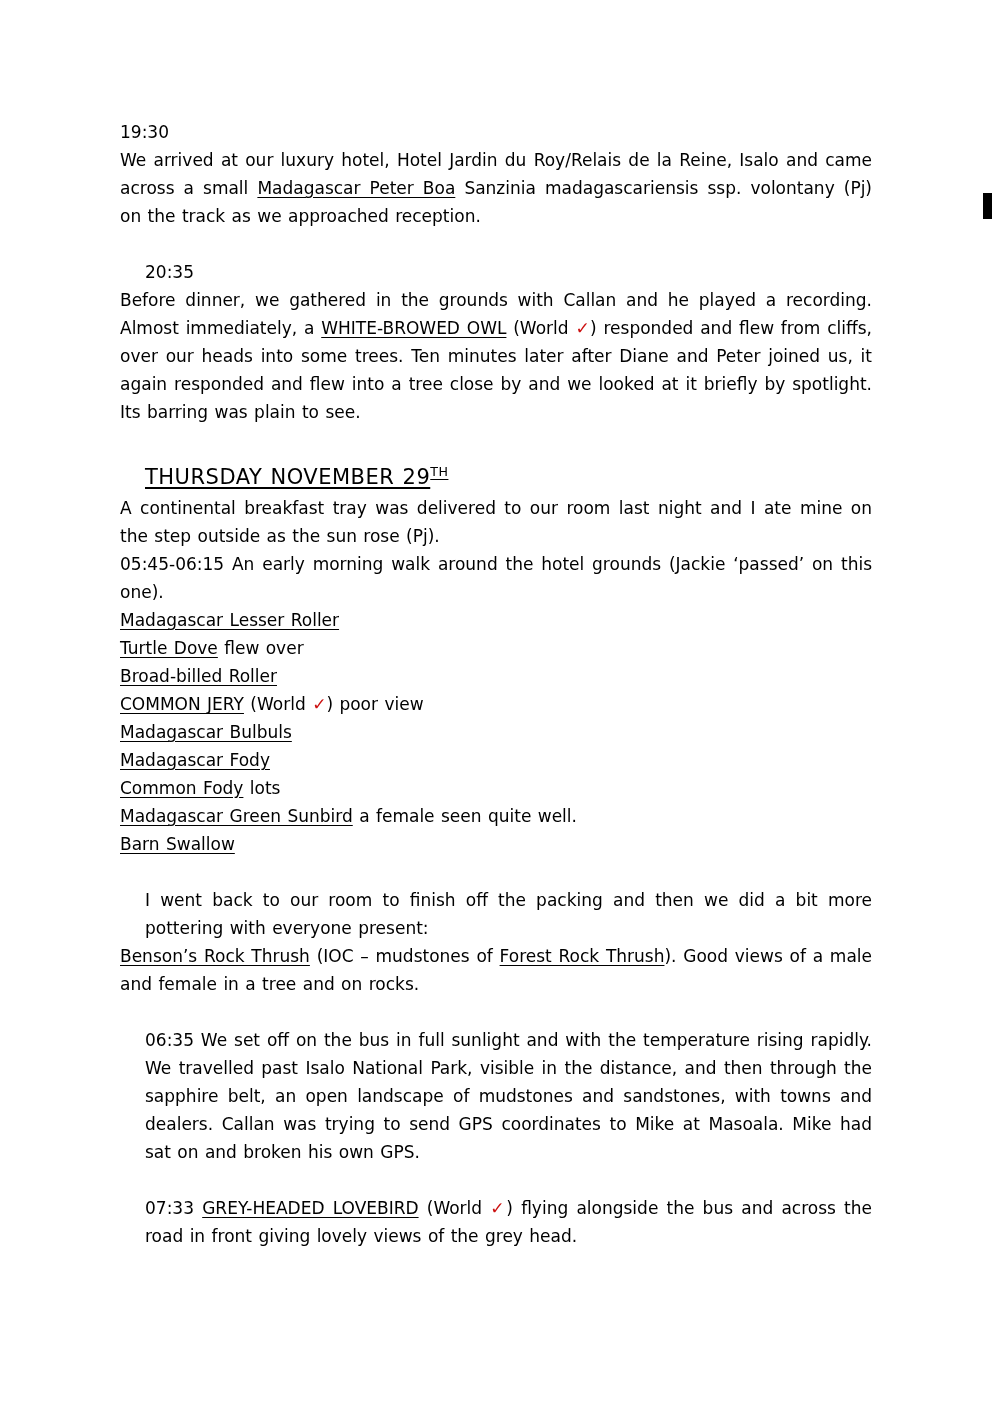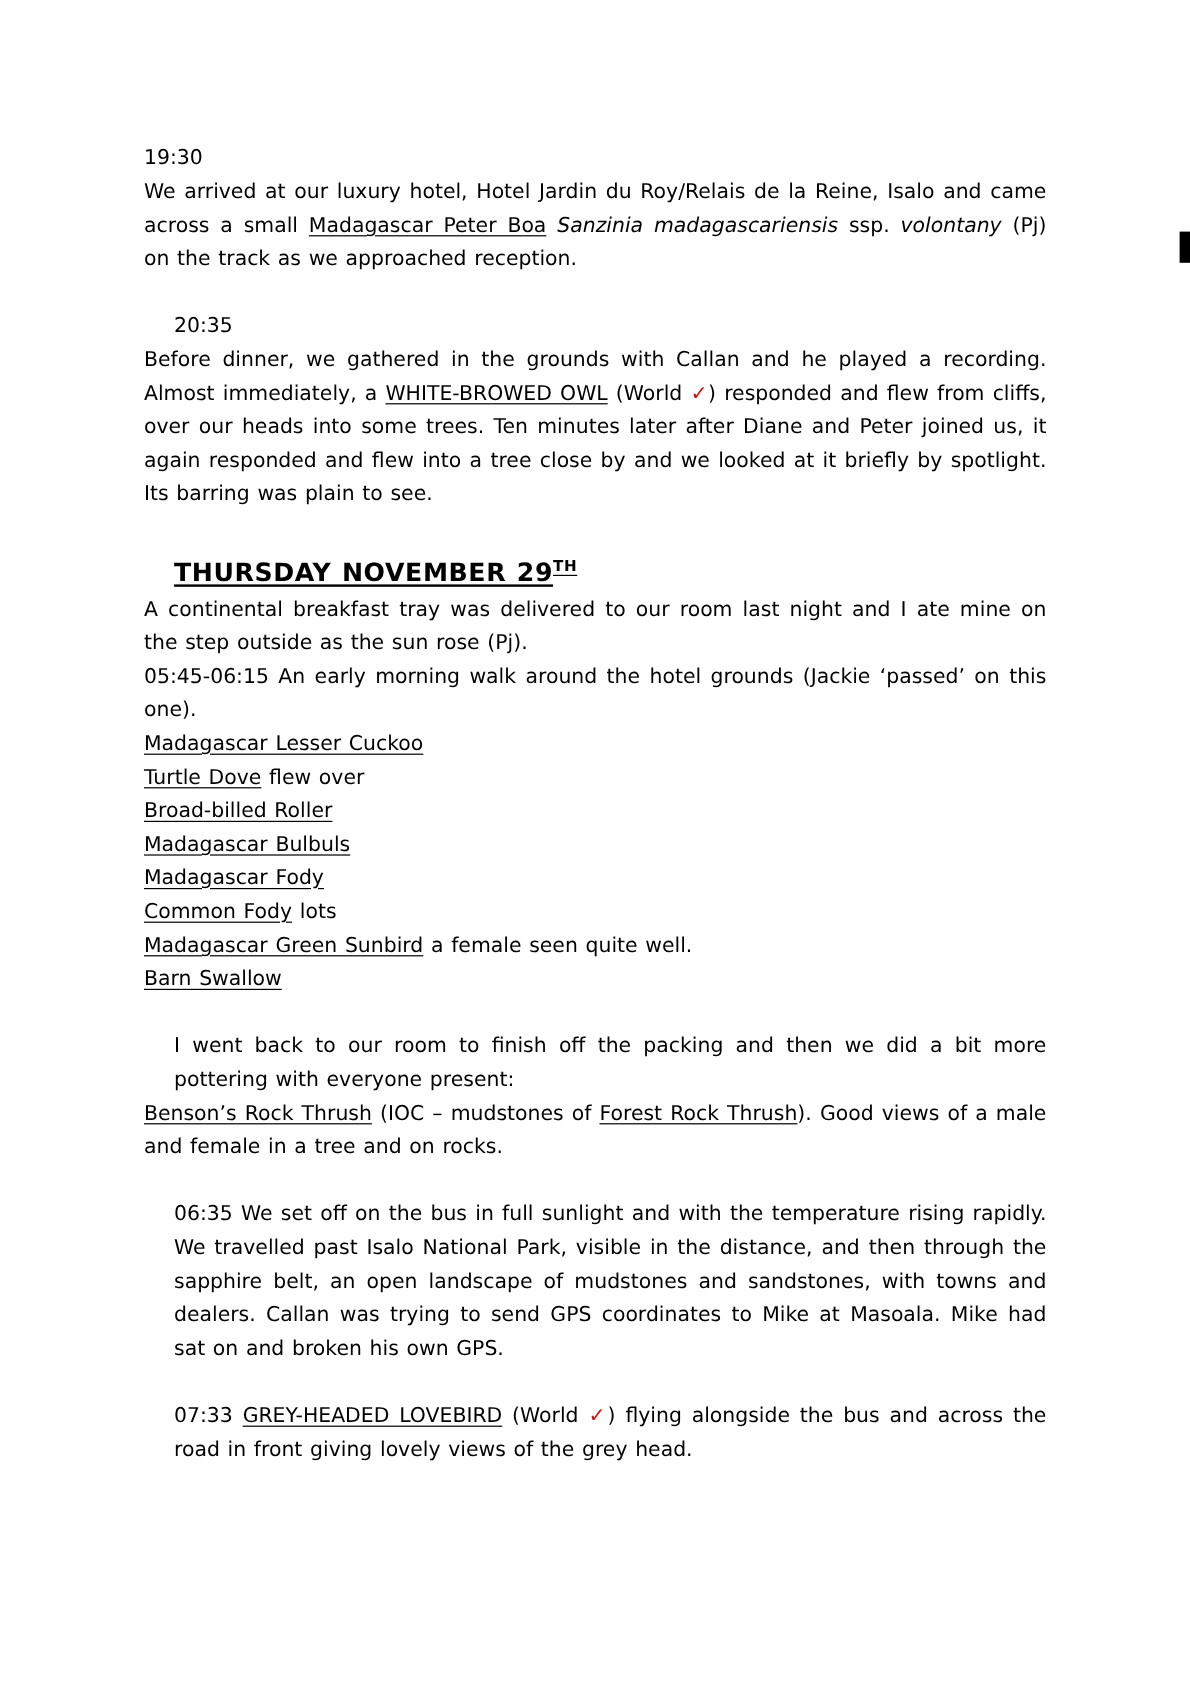--- a/index.html
+++ b/index.html
@@ -24,25 +24,25 @@
     margin: 0;
     font-weight: normal;
     word-spacing: 1px;
   }
   .justify { text-align: justify; }
   .sb1 { margin-top: 28px; margin-left: 25px; }
   h2.block {
     font-size: 21px;
     line-height: 34px;
     margin-top: 34px;
-    font-weight: bold;
+    font-weight: normal;
     letter-spacing: 0.5px;
   }
   .u { text-decoration: underline; text-underline-offset: 3px; }
-  .i { font-style: italic; }
+  .i { }
   .sup { vertical-align: super; font-size: 0.6em; line-height: 0; }
   .check {
     color: var(--check-color, #cc1111);
     font-weight: bold;
   }
   .edge-mark {
     position: absolute;
     right: 0;
     top: 193px;
     width: 9px;
@@ -56,23 +56,24 @@
 <div class="page">
   <div class="edge-mark"></div>
   <div id="doc-content">
       <p class="block"><span>19:30</span></p>
       <p class="block justify"><span>We arrived at our luxury hotel, Hotel Jardin du Roy/Relais de la Reine, Isalo and came across a small </span><span class="u">Madagascar Peter Boa</span><span> </span><span class="i">Sanzinia madagascariensis</span><span> ssp. </span><span class="i">volontany</span><span> (Pj) on the track as we approached reception.</span></p>
       <p class="block sb1"><span>20:35</span></p>
       <p class="block justify"><span>Before dinner, we gathered in the grounds with Callan and he played a recording. Almost immediately, a </span><span class="u">WHITE-BROWED OWL</span><span> (World </span><span class="check">✓</span><span>) responded and flew from cliffs, over our heads into some trees. Ten minutes later after Diane and Peter joined us, it again responded and flew into a tree close by and we looked at it briefly by spotlight. Its barring was plain to see.</span></p>
       <h2 class="block sb1"><span class="u">THURSDAY NOVEMBER 29</span><span class="u sup">TH</span></h2>
       <p class="block justify"><span>A continental breakfast tray was delivered to our room last night and I ate mine on the step outside as the sun rose (Pj).</span></p>
       <p class="block justify"><span>05:45-06:15 An early morning walk around the hotel grounds (Jackie ‘passed’ on this one).</span></p>
-      <p class="block"><span class="u">Madagascar Lesser Cuckoo</span></p>
+      <p class="block"><span class="u">Madagascar Lesser Roller</span></p>
       <p class="block"><span class="u">Turtle Dove</span><span> flew over</span></p>
       <p class="block"><span class="u">Broad-billed Roller</span></p>
+      <p class="block"><span class="u">COMMON JERY</span><span> (World </span><span class="check">✓</span><span>) poor view</span></p>
       <p class="block"><span class="u">Madagascar Bulbuls</span></p>
       <p class="block"><span class="u">Madagascar Fody</span></p>
       <p class="block"><span class="u">Common Fody</span><span> lots</span></p>
       <p class="block"><span class="u">Madagascar Green Sunbird</span><span> a female seen quite well.</span></p>
       <p class="block"><span class="u">Barn Swallow</span></p>
       <p class="block justify sb1"><span>I went back to our room to finish off the packing and then we did a bit more pottering with everyone present:</span></p>
       <p class="block justify"><span class="u">Benson’s Rock Thrush</span><span> (IOC – mudstones of </span><span class="u">Forest Rock Thrush</span><span>). Good views of a male and female in a tree and on rocks.</span></p>
       <p class="block justify sb1"><span>06:35 We set off on the bus in full sunlight and with the temperature rising rapidly. We travelled past Isalo National Park, visible in the distance, and then through the sapphire belt, an open landscape of mudstones and sandstones, with towns and dealers. Callan was trying to send GPS coordinates to Mike at Masoala. Mike had sat on and broken his own GPS.</span></p>
       <p class="block justify sb1"><span>07:33 </span><span class="u">GREY-HEADED LOVEBIRD</span><span> (World </span><span class="check">✓</span><span>) flying alongside the bus and across the road in front giving lovely views of the grey head.</span></p>
     </div>

